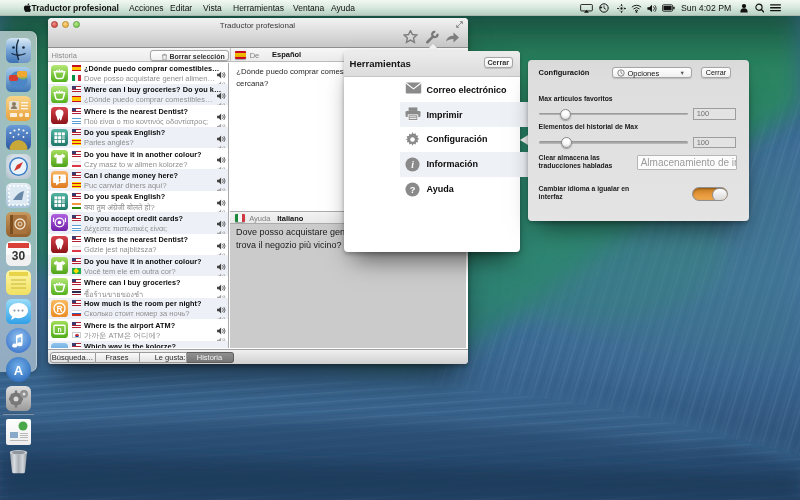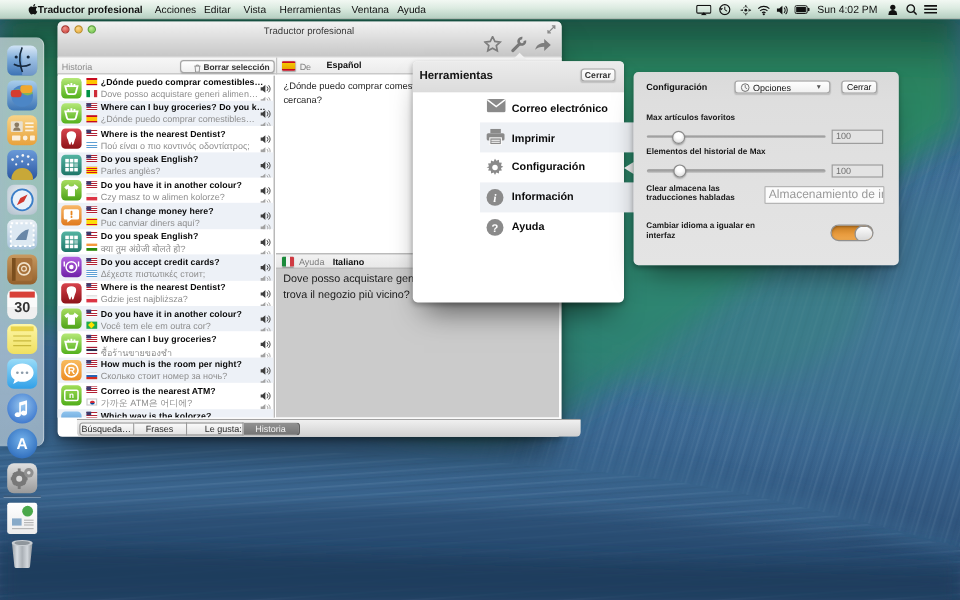--- a/index.html
+++ b/index.html
@@ -42,21 +42,21 @@
 .f1 { position:absolute; left:24.5px; top:2.6px; }
 .f2 { position:absolute; left:24.5px; top:12.6px; }
 .sp1 { position:absolute; right:2.5px; top:2px; }
 .sp2 { position:absolute; right:2.5px; top:12px; }
 
 #mid { position:absolute; left:182.7px; top:45px; width:236.3px; height:285.5px; background:#fff; overflow:hidden; }
 #parahdr { position:absolute; left:0; top:148.5px; width:100%; height:13px;
   background:linear-gradient(#f2f2f2,#e8e8e8); border-top:1px solid #ababab; border-bottom:1px solid #ababab; }
 #itout { position:absolute; left:0; top:161.2px; width:100%; height:124.3px; background:#cbcbcb; }
 
-#botbar { position:absolute; left:16px; bottom:0; width:100%; height:15px;
+#botbar { position:absolute; left:0; bottom:0; width:100%; height:15px;
   background:linear-gradient(#f0f0f0,#d0d0d0); border-top:1px solid #a2a2a2; border-radius:0 0 4px 4px;margin-top:48px; }
 .seg { position:absolute; top:2.8px; height:11.2px; font-size:7.5px; color:#2a2a2a; text-align:center;
   border:1px solid #9a9a9a; background:linear-gradient(#fafafa,#e2e2e2); line-height:10px; }
 
 #pop { position:absolute; left:344.2px; top:50.6px; width:176px; height:201px; background:#fff;
   border-radius:4px; box-shadow:0 15px 24px -9px rgba(0,0,0,0.6), 0 2px 4px rgba(0,0,0,0.28); }
 #poparrow { position:absolute; left:427px; top:44.2px; width:0; height:0;
   border-left:6.5px solid transparent; border-right:6.5px solid transparent; border-bottom:6.8px solid #f2f2f2; }
 #pophdr { position:absolute; left:0; top:0; width:100%; height:26.9px;
   background:linear-gradient(#ececec,#dcdcdc); border-radius:4px 4px 0 0; border-bottom:1px solid #c6c6c6; }
@@ -382,21 +382,21 @@
             </div>
           </span>
           <span class="l1">Do you accept credit cards?</span>
           <span class="sp1"><svg width="9" height="8" viewBox="0 0 10 9">
               <path d="M0,3 h2 L4.6,0.7 v7.6 L2,6 H0 Z" fill="#3f3f3f"></path>
               <path d="M6.1,2.4 a3,3 0 0 1 0,4.2 M7.6,1.2 a5,5 0 0 1 0,6.6" stroke="#3f3f3f" fill="none" stroke-width="0.9"></path>
             </svg></span>
           <span class="f2">
             <div style="width:9px;height:6px;background:repeating-linear-gradient(#5d9fd4 0,#5d9fd4 0.8px,#fff 0.8px,#fff 1.6px);"></div>
           </span>
-          <span class="l2">Δέχεστε πιστωτικές стоит;</span>
+          <span class="l2">Δέχεστε πιστωτικές είναι;</span>
           <span class="sp2"><svg width="9" height="8" viewBox="0 0 10 9">
               <path d="M0,3 h2 L4.6,0.7 v7.6 L2,6 H0 Z" fill="#a2a2a2"></path>
               <path d="M6.1,2.4 a3,3 0 0 1 0,4.2 M7.6,1.2 a5,5 0 0 1 0,6.6" stroke="#a2a2a2" fill="none" stroke-width="0.9"></path>
             </svg></span>
         </div>
 <div class="row">
           <div class="cicon" style="background:linear-gradient(#d8434d,#8c1218)"><svg width="17" height="17" viewBox="0 0 20 20">
               <path d="M6.5,4 c2,-1.5 5,-1.5 7,0 c2,1.5 1,5 0,7 c-0.8,1.8 -1,5 -2.2,5 c-1,0 -0.8,-3 -1.3,-3 c-0.5,0 -0.3,3 -1.3,3 c-1.2,0 -1.4,-3.2 -2.2,-5 c-1,-2 -2,-5.5 0,-7 Z" fill="#fff"></path>
             </svg></div>
           <span class="f1">
@@ -493,21 +493,21 @@
 <div class="row">
           <div class="cicon" style="background:linear-gradient(#a0dd58,#50ad1a)"><svg width="17" height="17" viewBox="0 0 20 20">
               <rect x="3.5" y="5" width="13" height="10" rx="1.4" fill="none" stroke="#fff" stroke-width="1.5"></rect>
               <text x="10" y="13" font-size="8" font-weight="bold" fill="#fff" text-anchor="middle" font-family="Liberation Sans">n</text>
             </svg></div>
           <span class="f1">
             <div style="width:9px;height:6px;background:repeating-linear-gradient(#b22234 0,#b22234 0.8px,#fff 0.8px,#fff 1.6px);position:relative;">
               <div style="position:absolute;left:0;top:0;width:4px;height:3px;background:#3c3b6e;"></div>
             </div>
           </span>
-          <span class="l1">Correo is the nearest ATM?</span>
+          <span class="l1">Where is the airport ATM?</span>
           <span class="sp1"><svg width="9" height="8" viewBox="0 0 10 9">
               <path d="M0,3 h2 L4.6,0.7 v7.6 L2,6 H0 Z" fill="#3f3f3f"></path>
               <path d="M6.1,2.4 a3,3 0 0 1 0,4.2 M7.6,1.2 a5,5 0 0 1 0,6.6" stroke="#3f3f3f" fill="none" stroke-width="0.9"></path>
             </svg></span>
           <span class="f2">
             <div style="width:9px;height:6px;background:#fff;border:0.5px solid #ccc;position:relative;">
               <div style="position:absolute;left:2.4px;top:0.9px;width:3.4px;height:3.4px;border-radius:50%;background:linear-gradient(#cd2e3a 50%,#0047a0 50%);"></div>
             </div>
           </span>
           <span class="l2">가까운 ATM은 어디에?</span>

